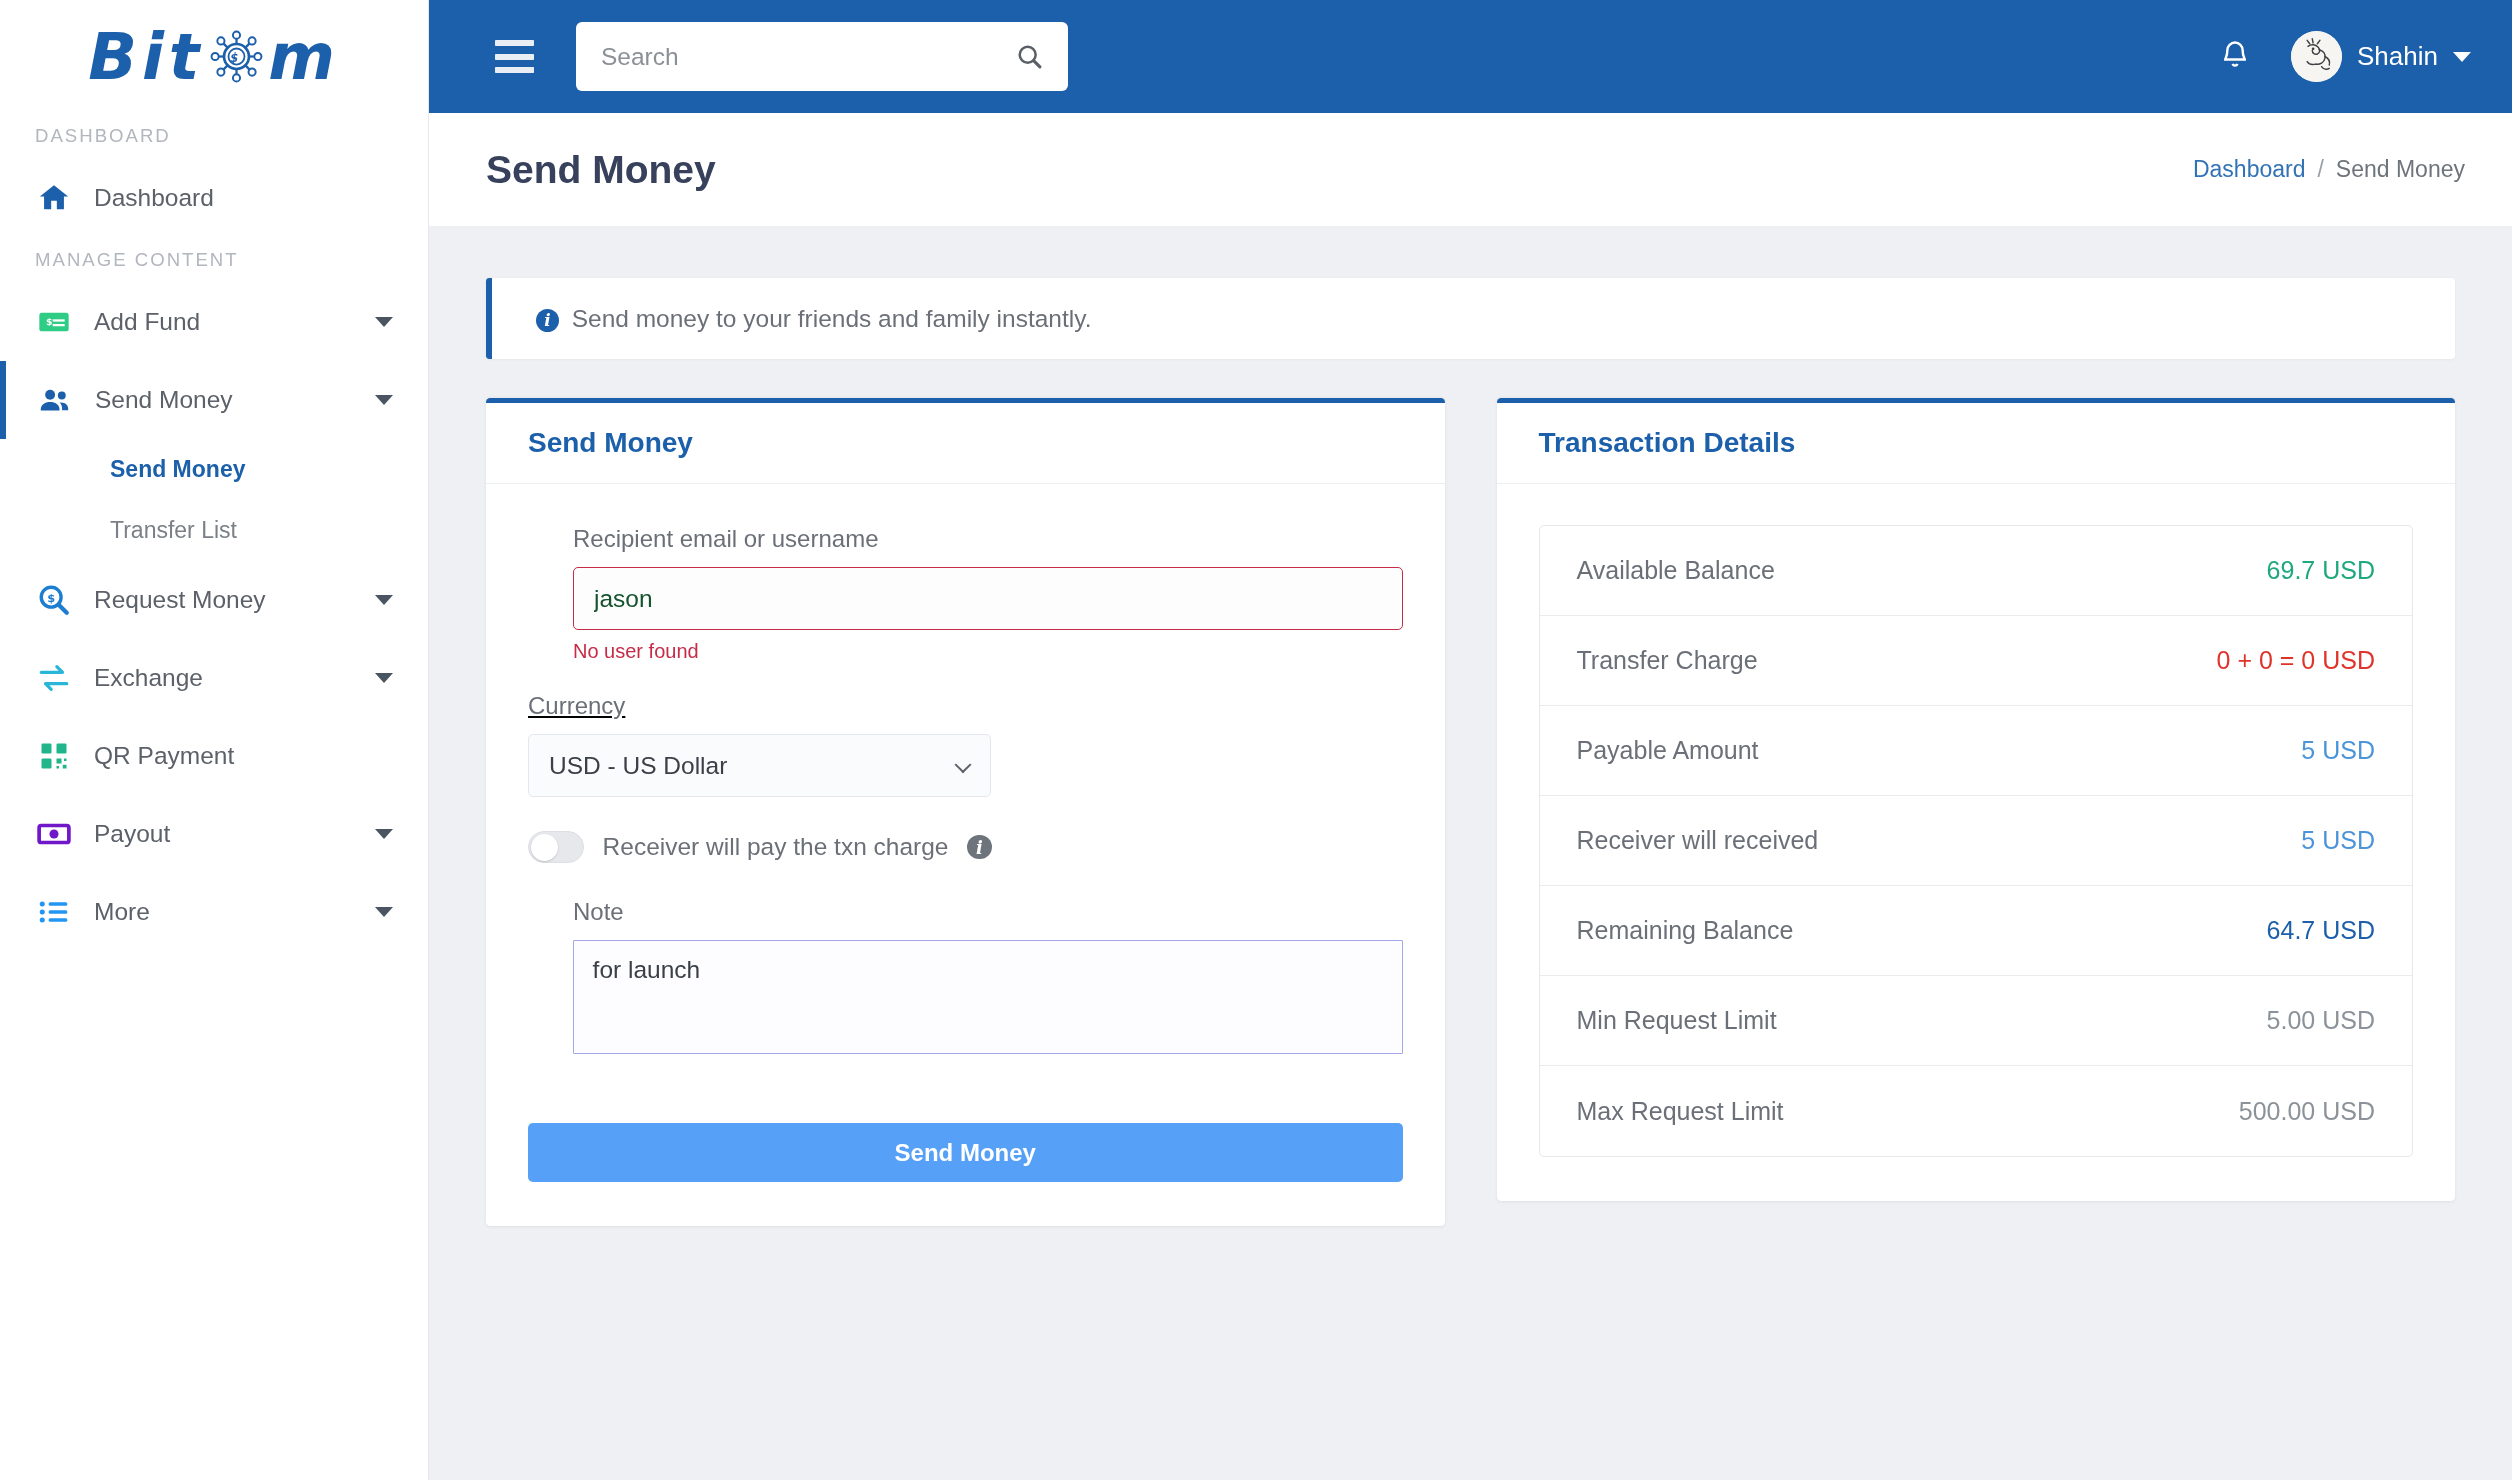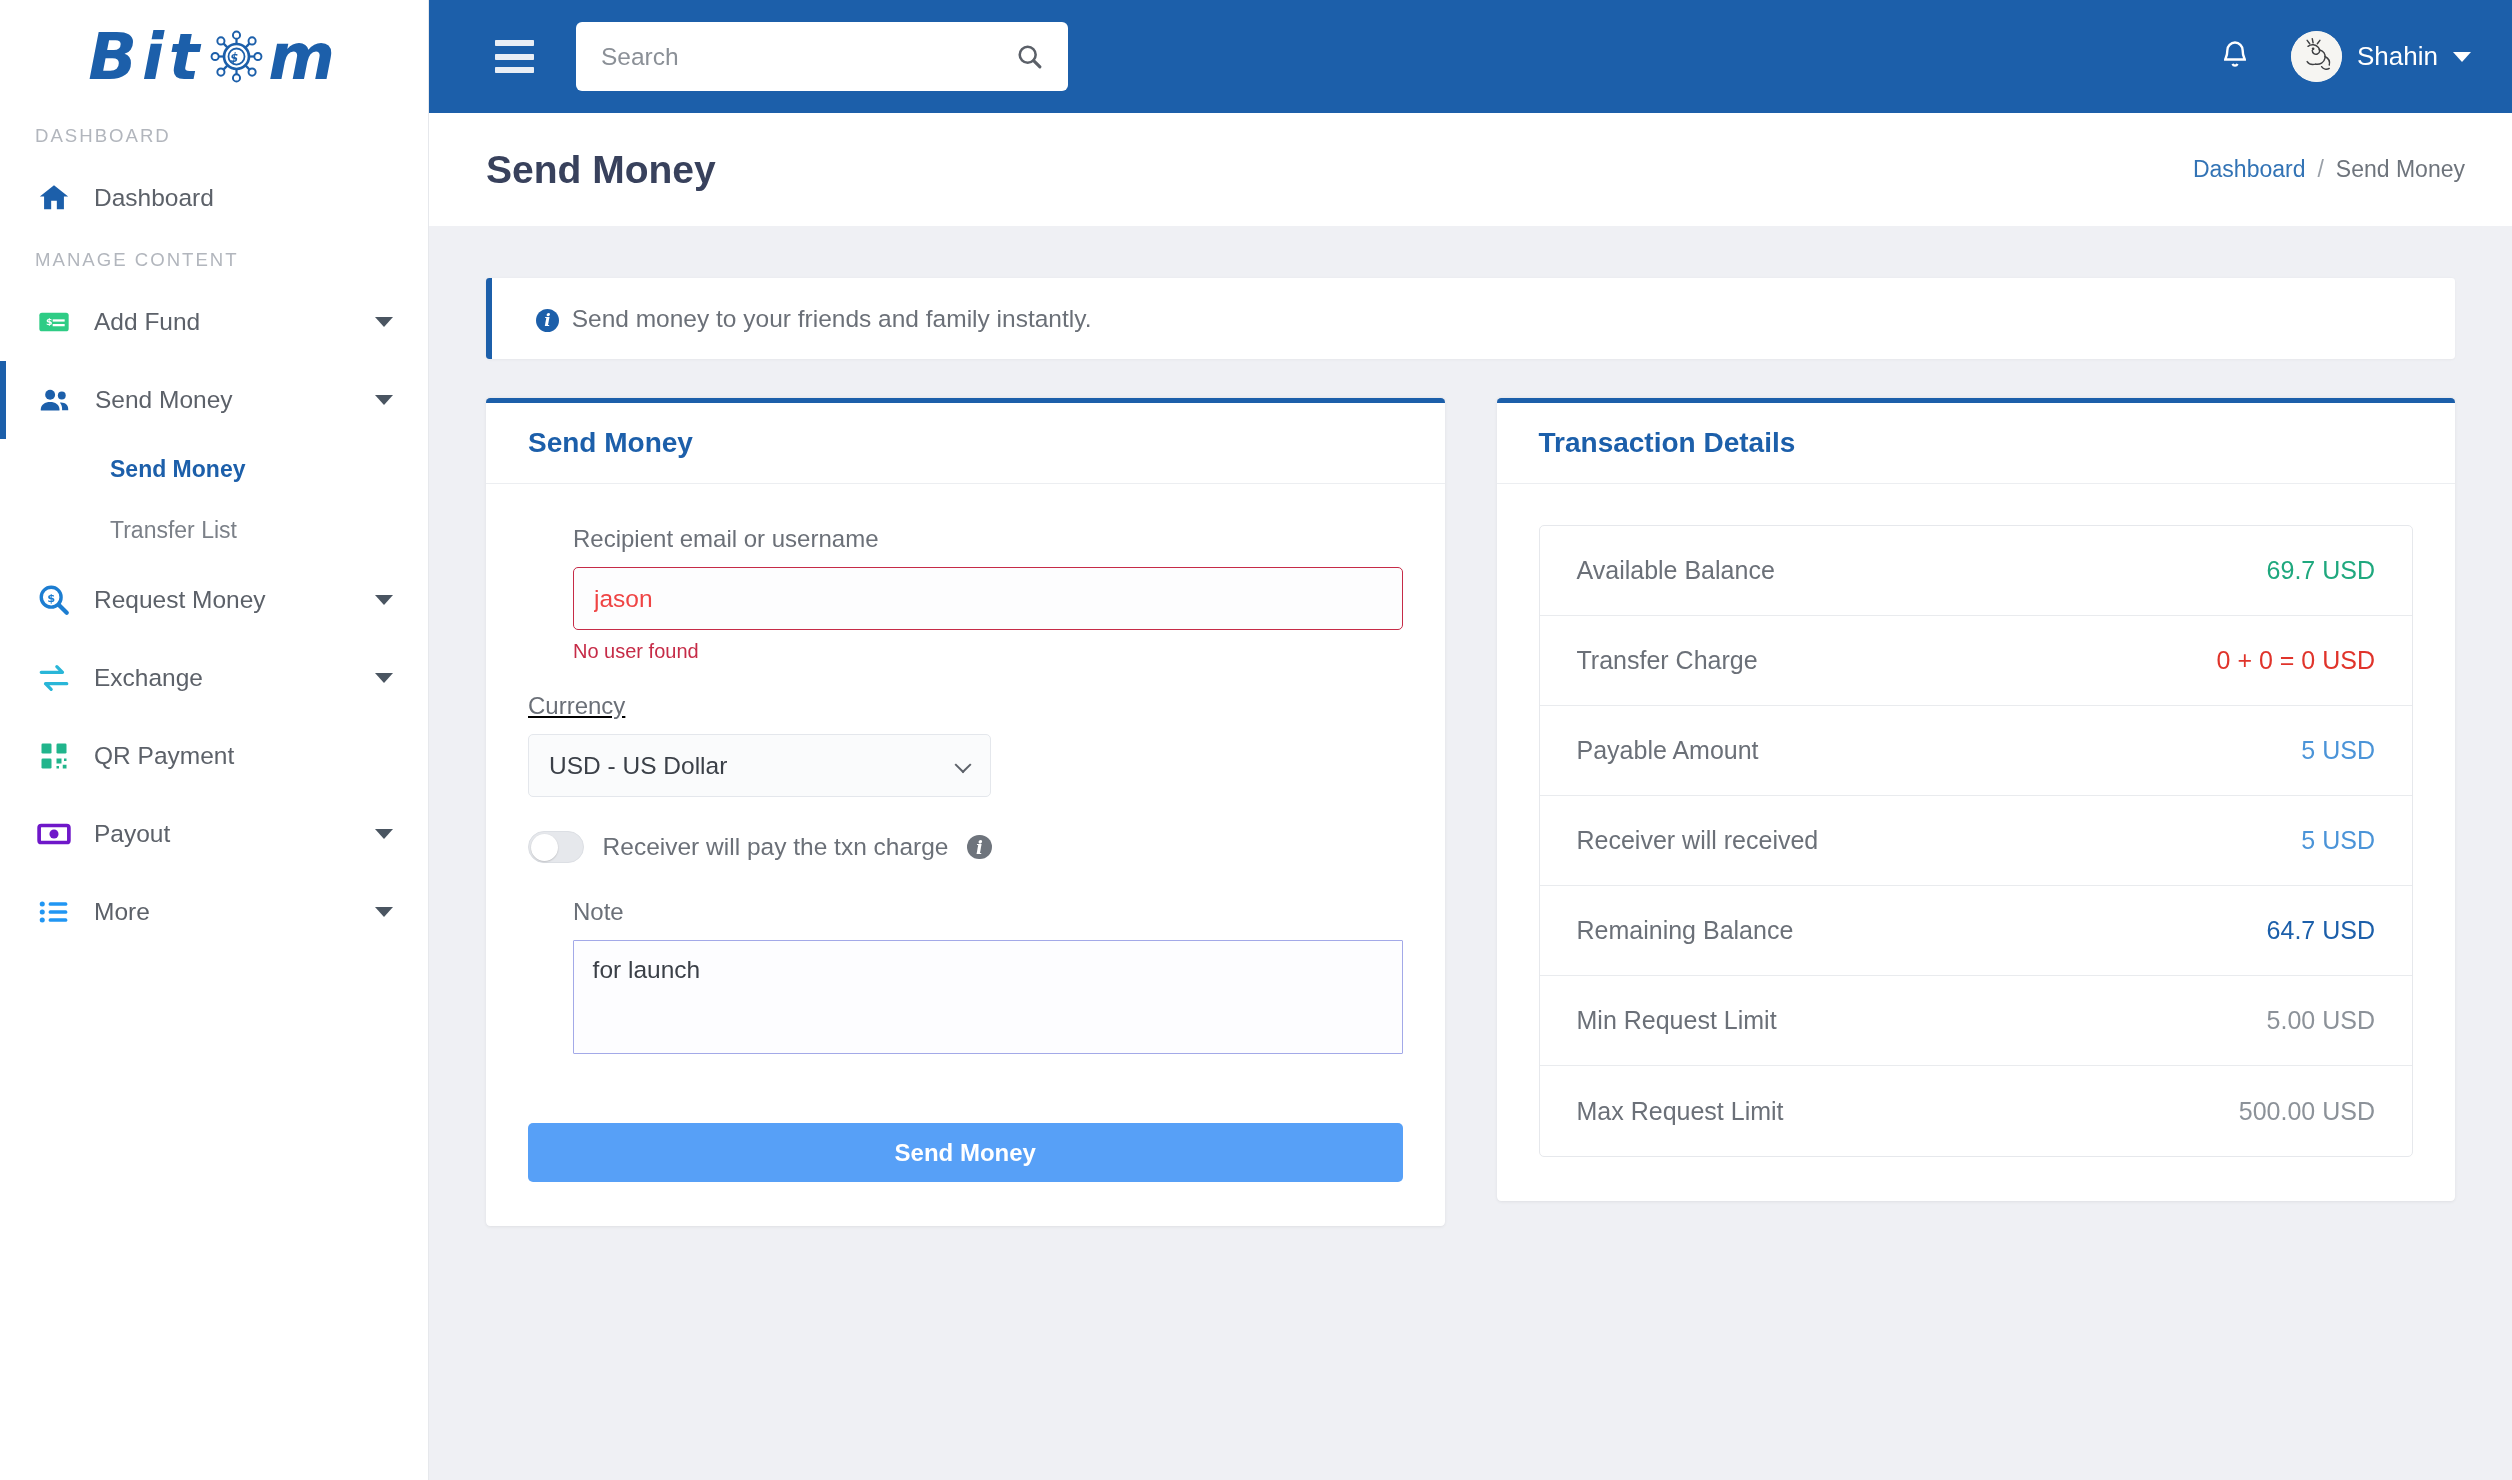--- a/index.html
+++ b/index.html
@@ -186,21 +186,21 @@
   
   .field { margin-bottom: 29px; padding-left: 45px; }
   .field-label {
     display: block; font-size: 24px; color: #6b7078;
     margin-bottom: 14.4px;
   }
   .input {
     width: 100%; height: 63px;
     border: 1.7px solid #dfe3e8; border-radius: 5px;
     padding: 0 20px;
-    font-size: 24.5px; color: #ef4444;
+    font-size: 24.5px; color: #14532d;
     font-family: "Liberation Sans", sans-serif;
     outline: none; background: #fdfdfe;
   }
   .input.is-invalid { border-color: #c62b47; }
   .input.is-valid { border-color: #1a9444; }
   .help-invalid { font-size: 20px; color: #c62b47; margin-top: 9.3px; }
   .help-valid { font-size: 20px; color: #2aa34f; margin-top: 9.3px; }
 
   .row2 { display: flex; gap: 44px; }
   .col-cur { width: 463px; text-decoration: underline; }

